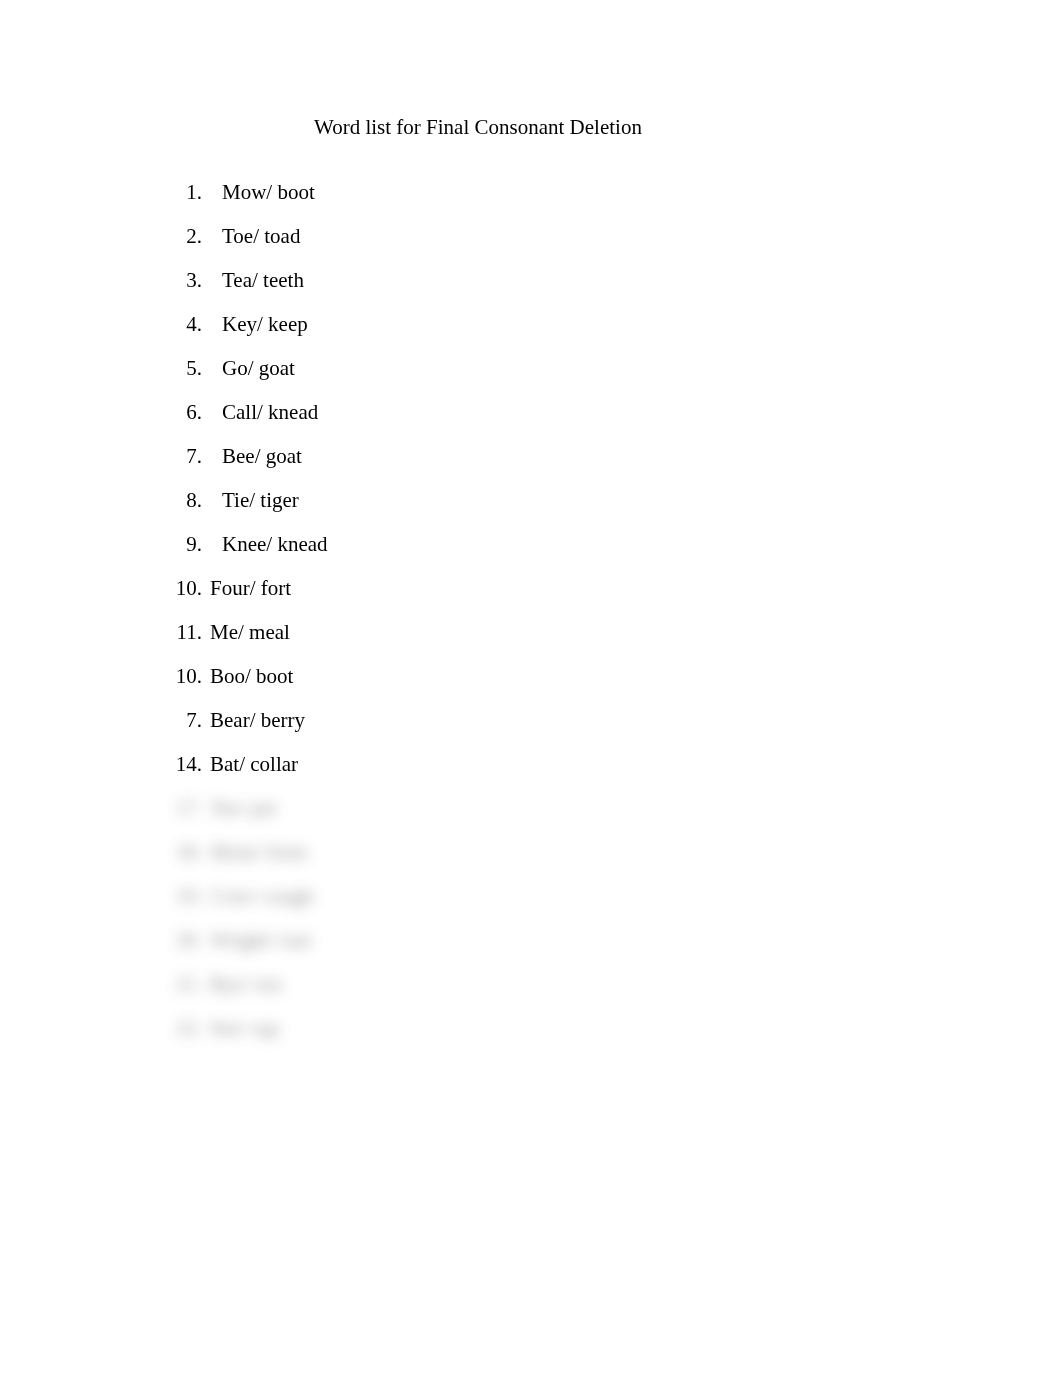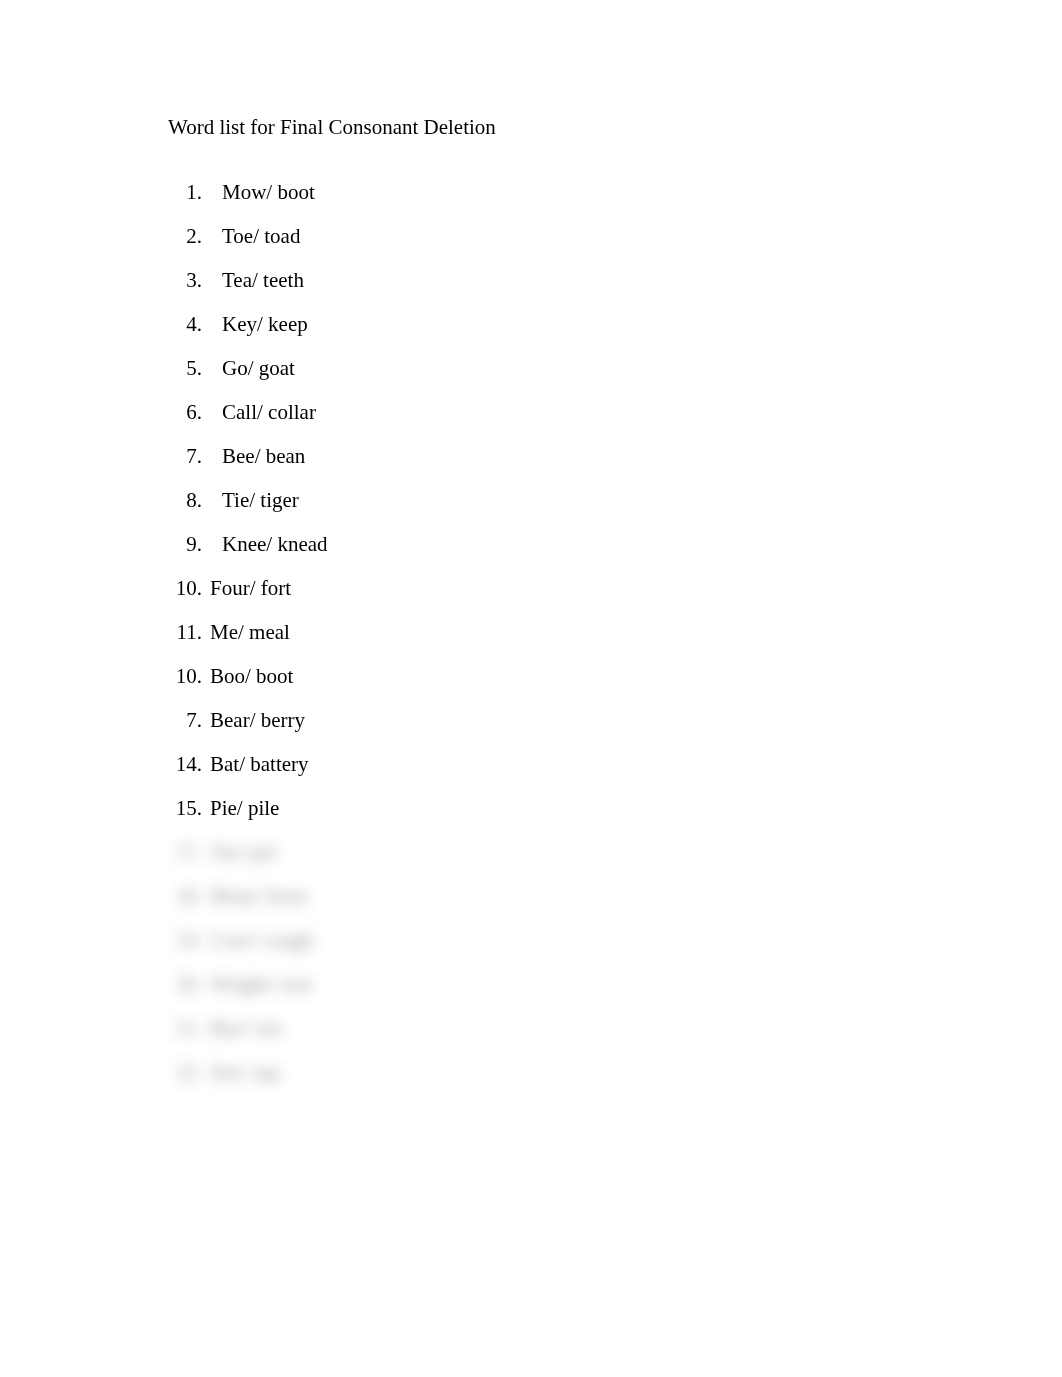--- a/index.html
+++ b/index.html
@@ -11,21 +11,21 @@
       background: #ffffff;
       width: 1062px;
       height: 1377px;
       font-family: "Times New Roman", Times, serif;
       color: #000000;
       padding-top: 115px;
       padding-left: 168px;
       padding-right: 100px;
     }
     .title {
-      text-align: left;
+      text-align: center;
       font-size: 21px;
       margin-bottom: 42px;
       padding-left: 0;
       width: 620px;
     }
     ol.word-list {
       list-style: none;
       padding-left: 0;
     }
     ol.word-list li {
@@ -81,26 +81,26 @@
       <span>Key/ keep</span>
     </li>
     <li>
       <span class="num">5.</span>
       <span class="pad-single"></span>
       <span>Go/ goat</span>
     </li>
     <li>
       <span class="num">6.</span>
       <span class="pad-single"></span>
-      <span>Call/ collar</span>
+      <span>Call/ knead</span>
     </li>
     <li>
       <span class="num">7.</span>
       <span class="pad-single"></span>
-      <span>Bee/ bean</span>
+      <span>Bee/ goat</span>
     </li>
     <li>
       <span class="num">8.</span>
       <span class="pad-single"></span>
       <span>Tie/ tiger</span>
     </li>
     <li>
       <span class="num">9.</span>
       <span class="pad-single"></span>
       <span>Knee/ knead</span>
@@ -121,26 +121,21 @@
       <span>Boo/ boot</span>
     </li>
     <li>
       <span class="num">7.</span>
       <span class="pad-double"></span>
       <span>Bear/ berry</span>
     </li>
     <li>
       <span class="num">14.</span>
       <span class="pad-double"></span>
-      <span>Bat/ battery</span>
-    </li>
-    <li>
-      <span class="num">15.</span>
-      <span class="pad-double"></span>
-      <span>Pie/ pile</span>
+      <span>Bat/ collar</span>
     </li>
     <li class="blurred">
       <span class="num">17.</span>
       <span class="pad-double"></span>
       <span>Tee/ pet</span>
     </li>
     <li class="blurred">
       <span class="num">18.</span>
       <span class="pad-double"></span>
       <span>Mom/ form</span>

